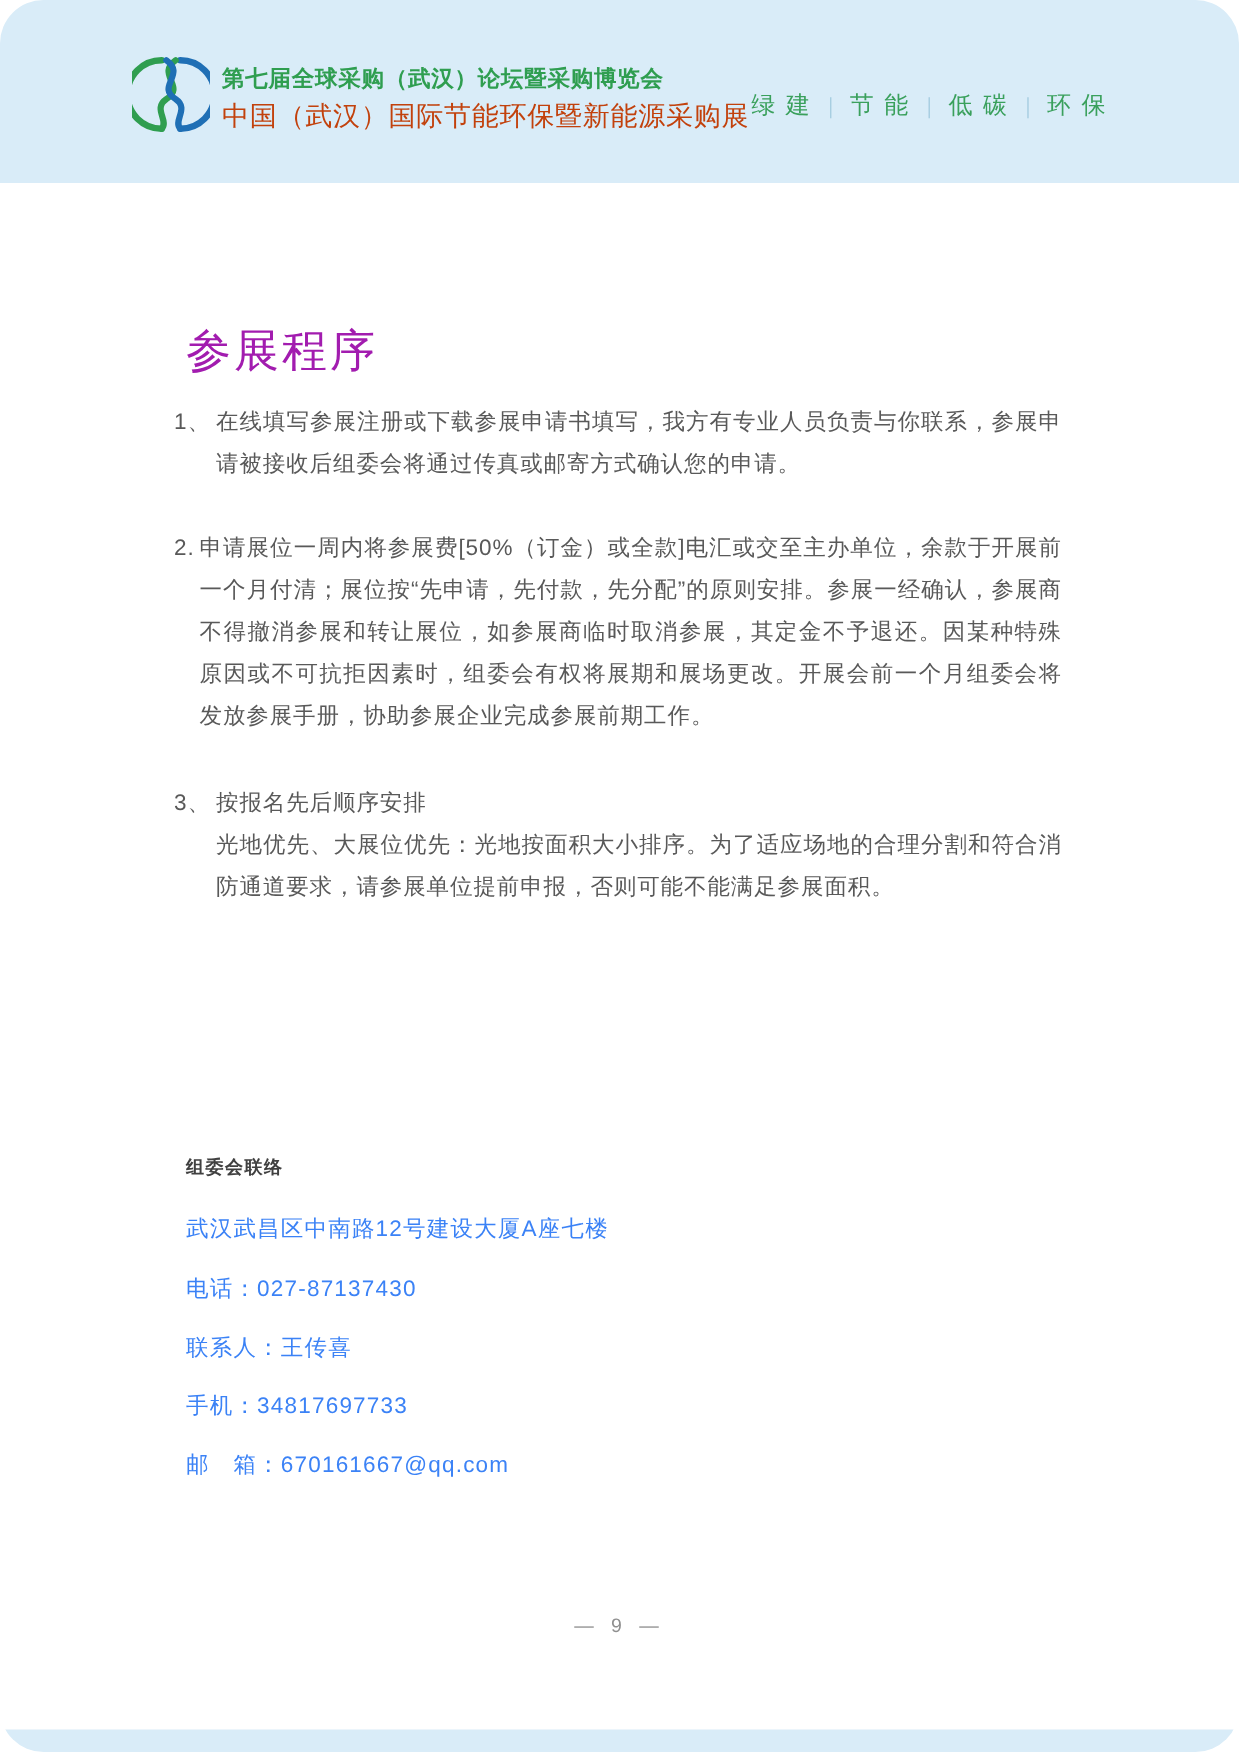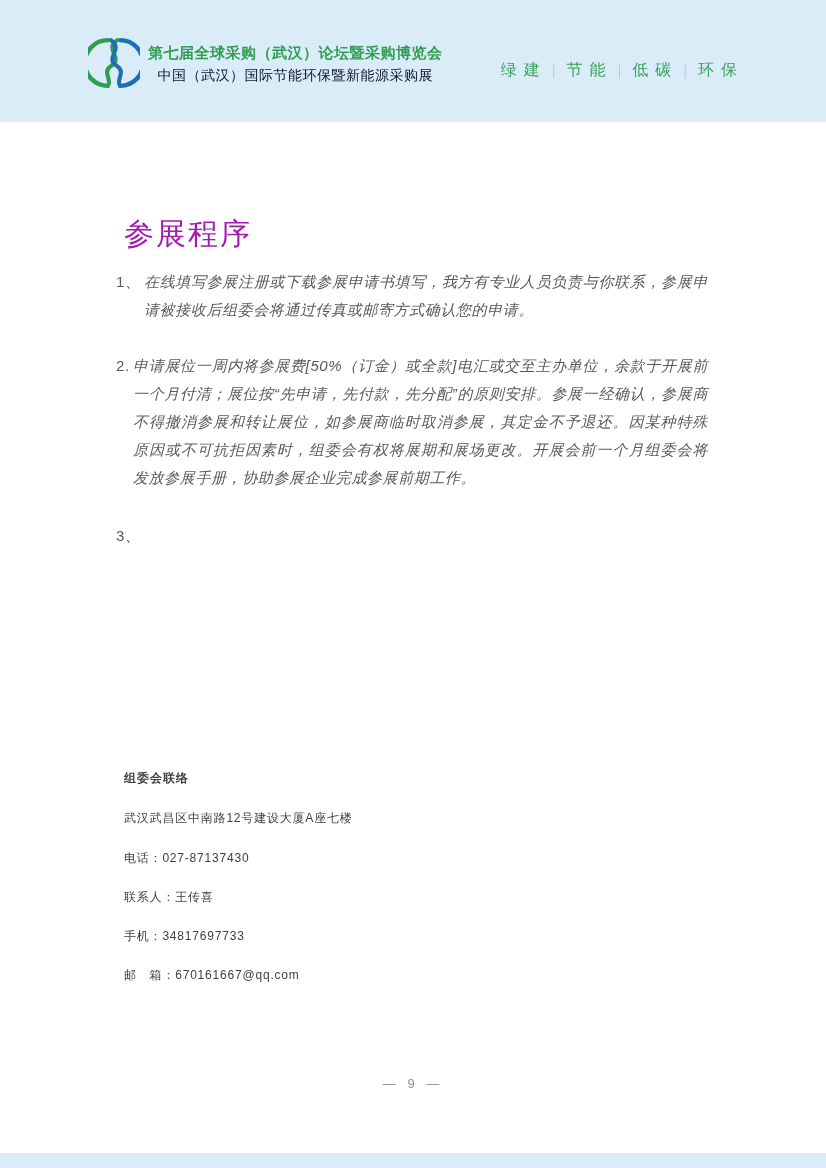--- a/index.html
+++ b/index.html
@@ -1,43 +1,44 @@
 <!DOCTYPE html>
 <html><head>
 <meta charset="utf-8">
 <style>
   html,body{margin:0;padding:0;background:#ffffff;}
   .page{
     position:relative;width:826px;height:1168px;overflow:hidden;background:#ffffff;
     font-family:"Liberation Sans","DejaVu Sans",sans-serif;
+    border-radius:29px;
   }
   
   .band{position:absolute;left:0;top:0;width:826px;height:122px;background:#d9ecf8;}
   .footer-band{position:absolute;left:0;bottom:0;width:826px;height:15px;background:#d9ecf8;}
   .logo{position:absolute;left:88px;top:36px;width:52px;height:54px;}
   .brand{position:absolute;left:148px;top:45px;line-height:1;}
   .brand-l1{font-size:15px;font-weight:bold;color:#2f9e50;letter-spacing:0.5px;}
-  .brand-l2{margin-top:8px;font-size:14px;color:#0f172a;letter-spacing:0.5px;text-align:center;}
+  .brand-l2{margin-top:8px;font-size:18px;color:#c2410c;letter-spacing:0.5px;}
   .tags{position:absolute;right:82px;top:60px;font-size:16px;color:#3aa05c;margin-left:44px;}
   .tag{letter-spacing:7px;}
   .tag-sep{color:#a3cbdf;margin:0 6px 0 0;font-size:14px;}
   
   .section-title{position:absolute;left:124px;top:214px;font-size:30px;color:#a21caf;letter-spacing:2px;font-weight:500;}
   
   .item{position:absolute;left:116px;width:592px;font-size:15px;line-height:28px;color:#595959;
         text-align:justify;letter-spacing:0.6px;}
   .item .num{position:absolute;left:0;top:0;}
-  .item .txt{display:block;font-style:italic;}
+  .item .txt{display:block;}
   .i1{top:268px;padding-left:28px;box-sizing:border-box;}
   .i2{top:352px;padding-left:17px;box-sizing:border-box;}
   .i3{top:522px;padding-left:28px;box-sizing:border-box;}
   .subline{display:block;}
   
   .contact-heading{position:absolute;left:124px;top:770px;font-size:12px;font-weight:bold;color:#404040;letter-spacing:1px;}
-  .c-line{position:absolute;left:124px;font-size:12px;color:#404040;letter-spacing:0.8px;}
+  .c-line{position:absolute;left:124px;font-size:15px;color:#3b82f6;letter-spacing:0.8px;}
   .c-0{top:810px;}
   .c-1{top:850px;}
   .c-2{top:889px;}
   .c-3{top:928px;}
   .c-4{top:967px;}
   
   .page-num{position:absolute;left:0;top:1076px;width:826px;text-align:center;
             font-size:13px;color:#8f8f8f;letter-spacing:4px;}
 </style>
 </head>
@@ -72,20 +73,22 @@
     <span class="txt">在线填写参展注册或下载参展申请书填写，我方有专业人员负责与你联系，参展申请被接收后组委会将通过传真或邮寄方式确认您的申请。</span>
   </div>
 
   <div class="item i2">
     <span class="num">2.</span>
     <span class="txt">申请展位一周内将参展费[50%（订金）或全款]电汇或交至主办单位，余款于开展前一个月付清；展位按“先申请，先付款，先分配”的原则安排。参展一经确认，参展商不得撤消参展和转让展位，如参展商临时取消参展，其定金不予退还。因某种特殊原因或不可抗拒因素时，组委会有权将展期和展场更改。开展会前一个月组委会将发放参展手册，协助参展企业完成参展前期工作。</span>
   </div>
 
   <div class="item i3">
     <span class="num">3、</span>
+    <span class="subline">按报名先后顺序安排</span>
+    <span class="subline">光地优先、大展位优先：光地按面积大小排序。为了适应场地的合理分割和符合消防通道要求，请参展单位提前申报，否则可能不能满足参展面积。</span>
   </div>
 
   <div class="contact-heading">组委会联络</div>
   <div class="c-line c-0">武汉武昌区中南路12号建设大厦A座七楼</div>
   <div class="c-line c-1">电话：027-87137430</div>
   <div class="c-line c-2">联系人：王传喜</div>
   <div class="c-line c-3">手机：34817697733</div>
   <div class="c-line c-4">邮　箱：670161667@qq.com</div>
 
   <div class="page-num">— 9 —</div>

